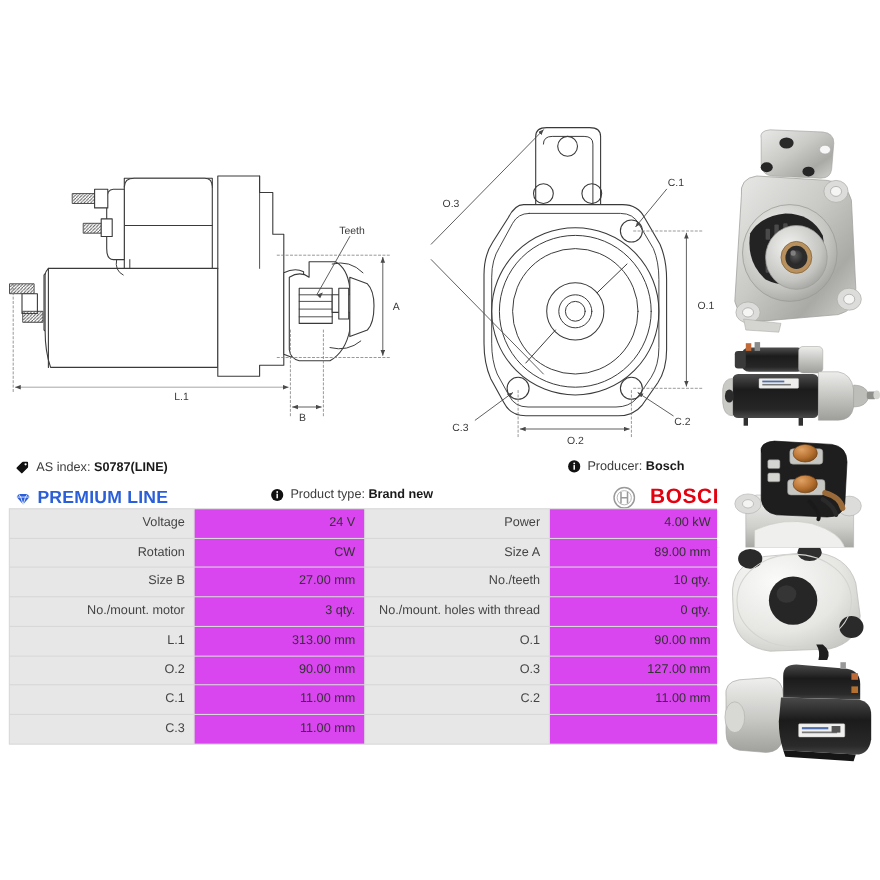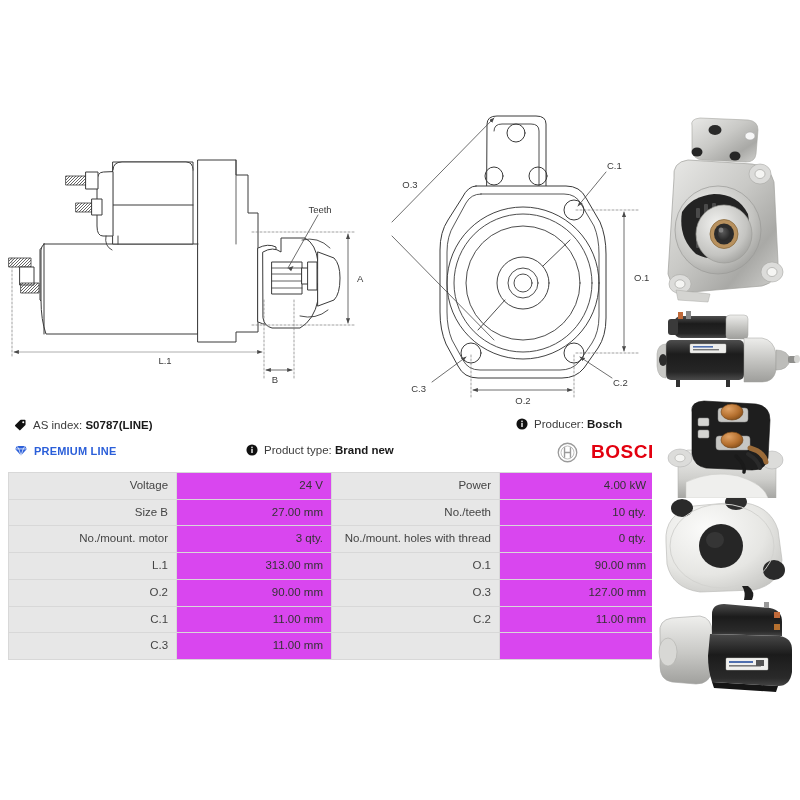--- a/index.html
+++ b/index.html
@@ -50,37 +50,37 @@
   .row-asindex { left: 14px;  top: 4px; }
   .row-premium { left: 14px;  top: 30px; }
   .row-brandnew{ left: 246px; top: 4px; }
   .row-ptype   { left: 246px; top: 30px; }
   .row-producer{ left: 516px; top: 4px; }
   .row-logo    { left: 557px; top: 27px; }
 
   .premium-label {
     color: #2b5fd9;
     font-weight: bold;
-    font-size: 11px;
+    font-size: 16px;
     letter-spacing: .2px;
   }
 
   .bosch-word {
     color: #e3000f;
     font-weight: bold;
     font-size: 19px;
     letter-spacing: .5px;
     margin-left: 7px;
     font-family: "Liberation Sans", sans-serif;
   }
 
   
   #spec-table {
     position: absolute;
-    left: 8px; top: 472px;
+    left: 8px; top: 462px;
     width: 647px;
     border-collapse: separate;
     border-spacing: 1px;
     background: #d8d8d8;
     font-size: 11.5px;
   }
   #spec-table td {
     background: #ffffff;
     padding: 5px 8px 6px 8px;
     text-align: right;
@@ -321,20 +321,26 @@
       <col class="c2">
       <col class="c3">
       <col class="c4">
     </colgroup>
   <tbody>
     <tr>
         <td class="lbl">Voltage</td>
         <td class="val">24 V</td>
         <td class="lbl">Power</td>
         <td class="val">4.00 kW</td>
+      </tr>
+    <tr>
+        <td class="lbl">Rotation</td>
+        <td class="val">CW</td>
+        <td class="lbl">Size A</td>
+        <td class="val">89.00 mm</td>
       </tr>
     <tr>
         <td class="lbl">Size B</td>
         <td class="val">27.00 mm</td>
         <td class="lbl">No./teeth</td>
         <td class="val">10 qty.</td>
       </tr>
     <tr>
         <td class="lbl">No./mount. motor</td>
         <td class="val">3 qty.</td>

